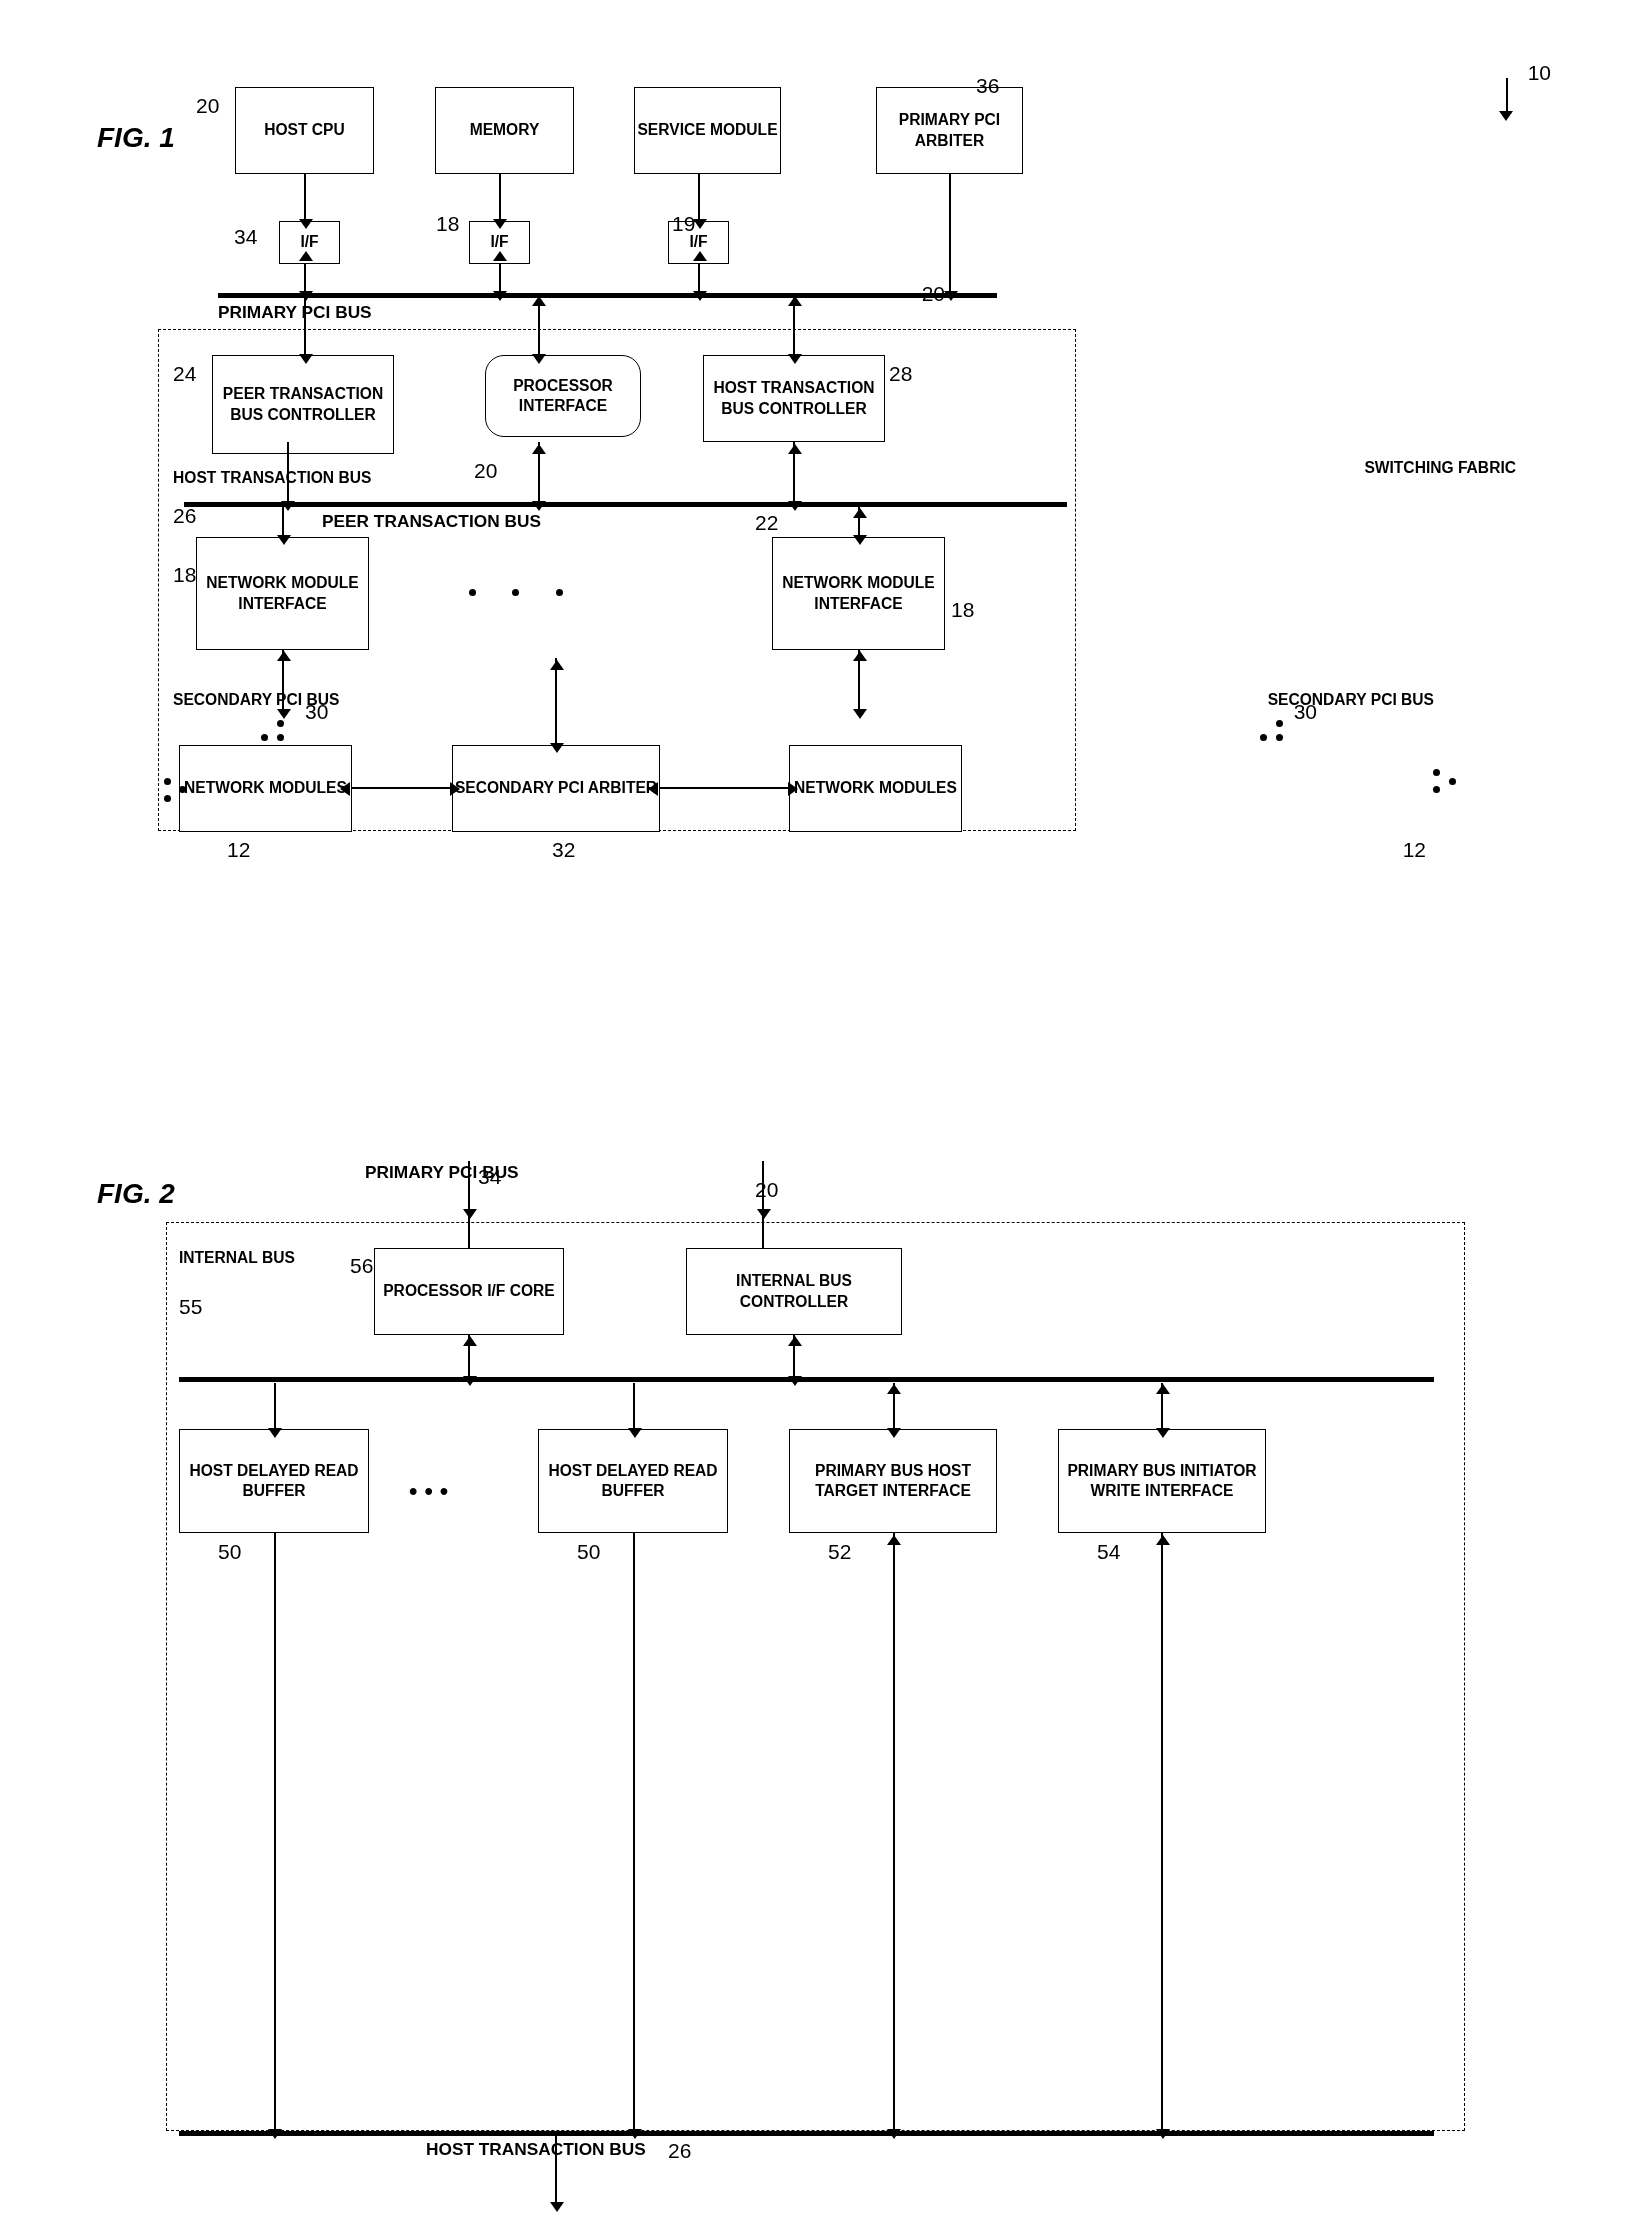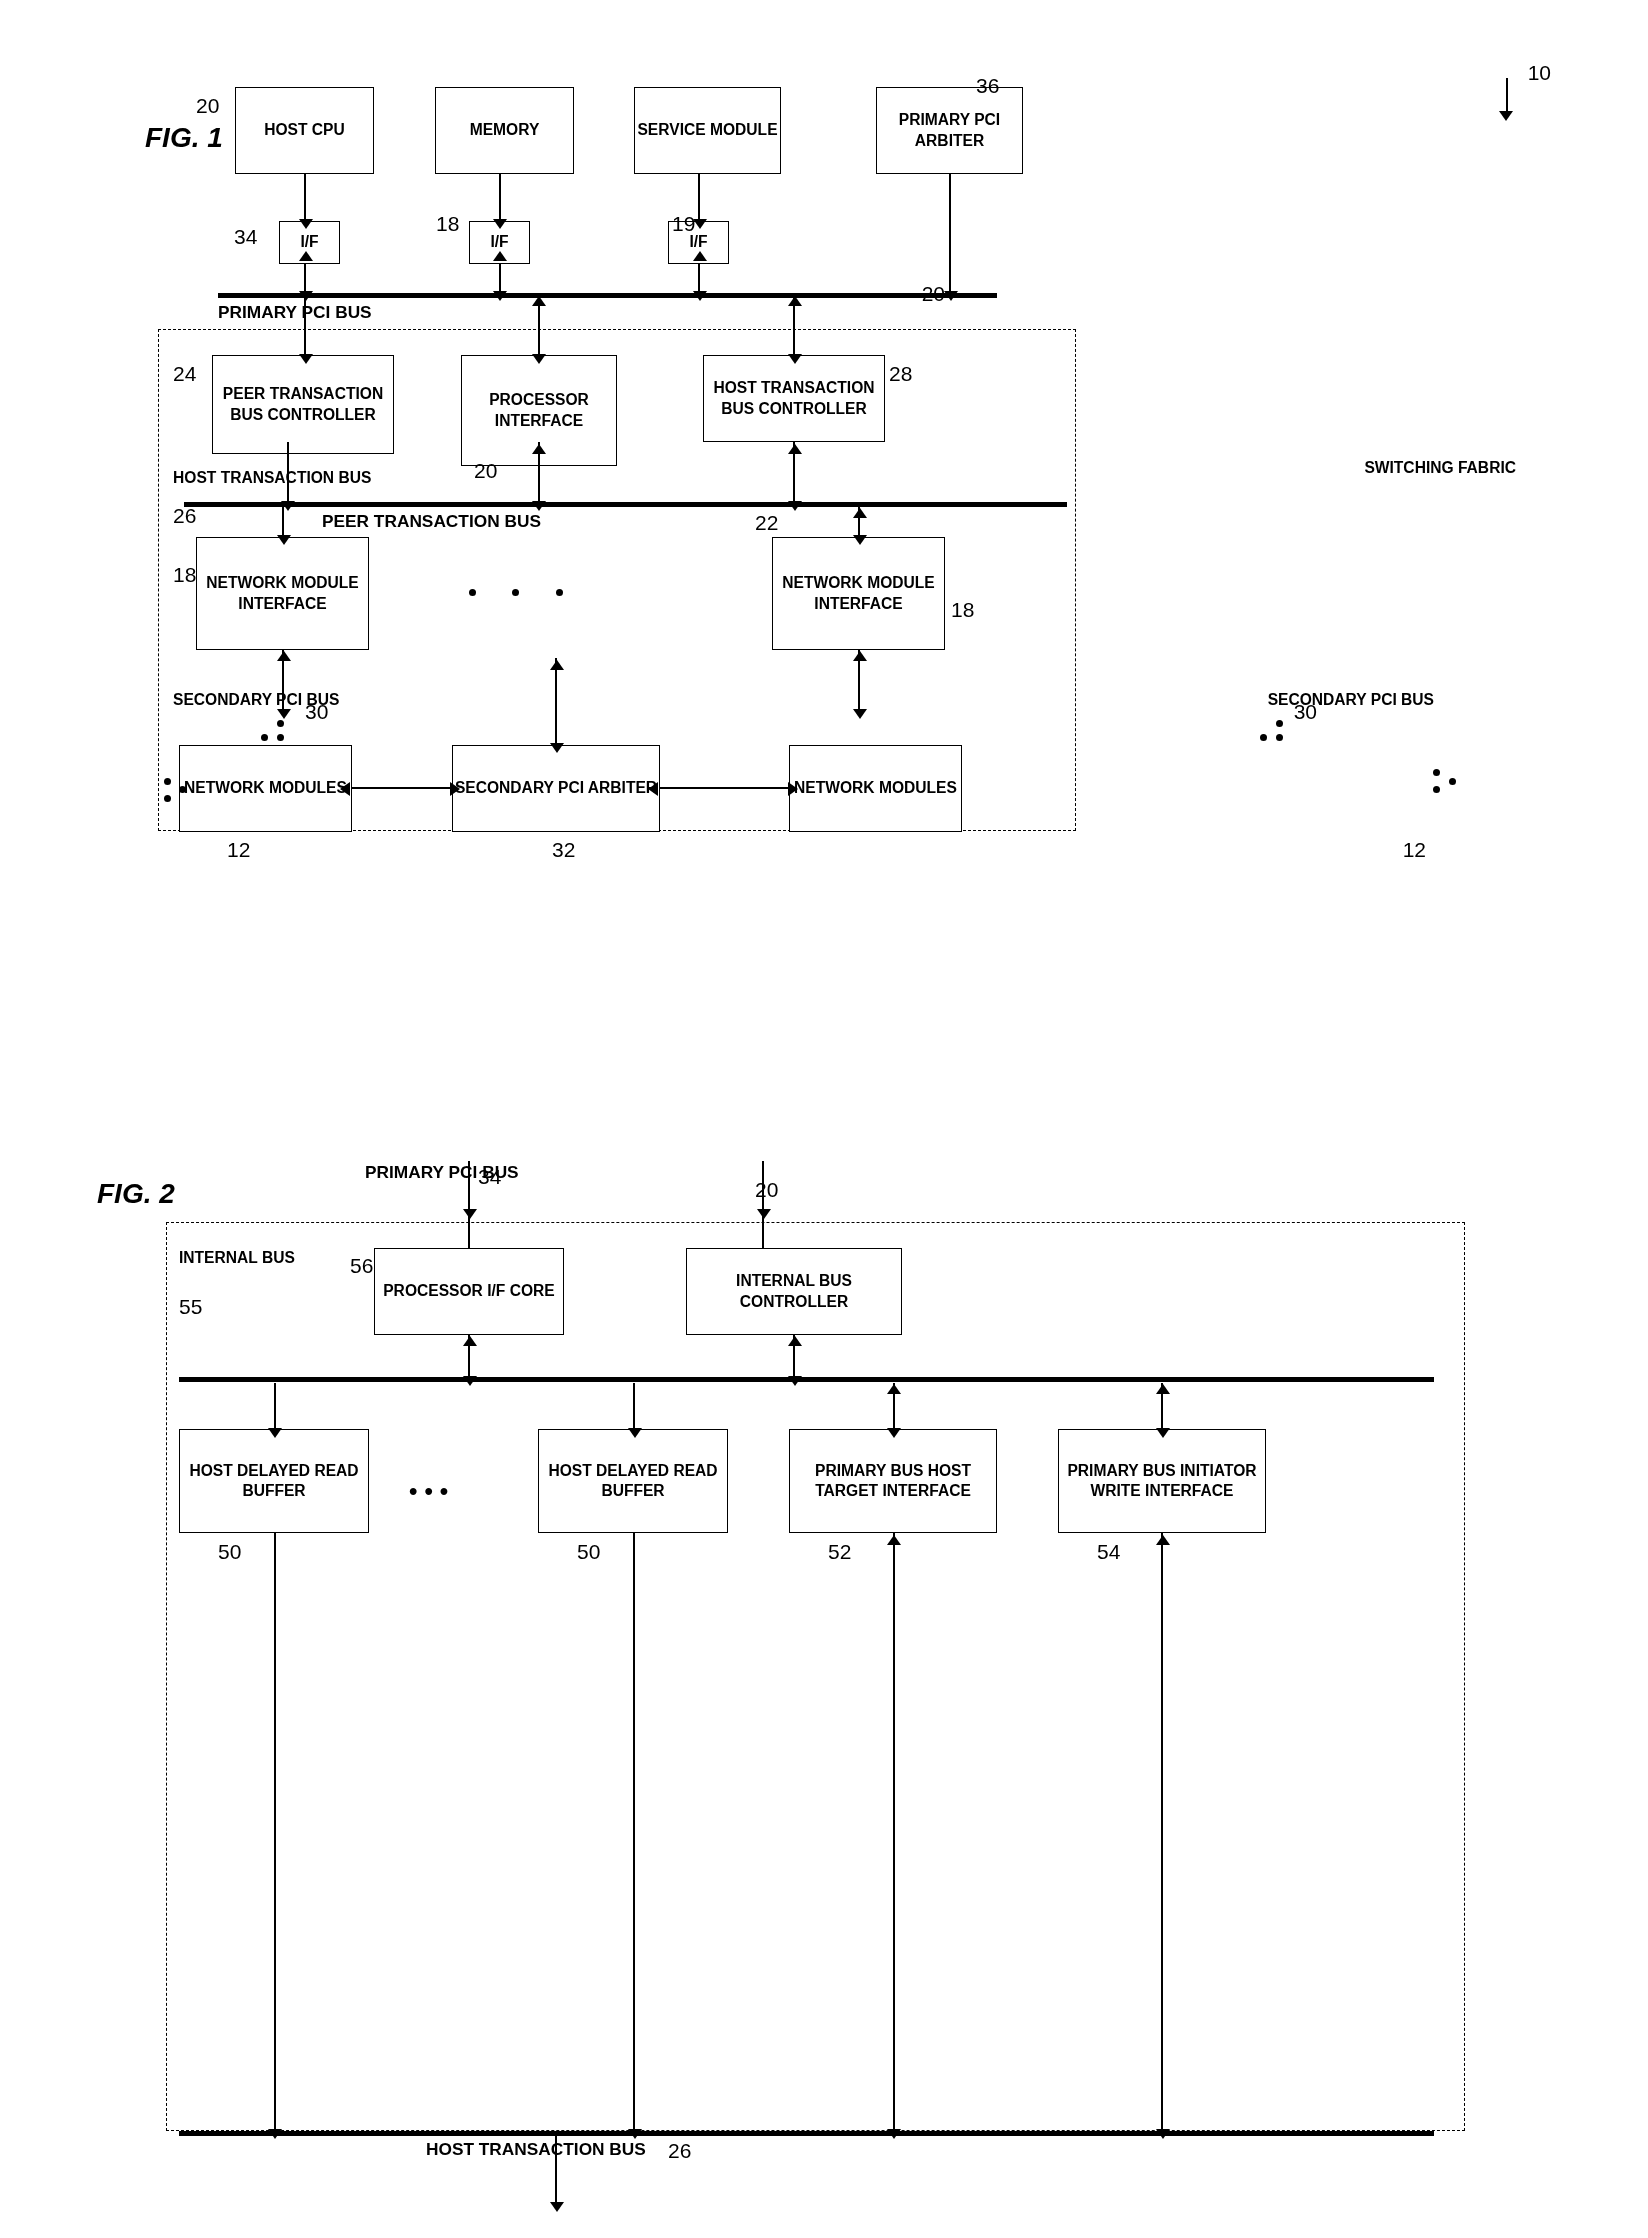--- a/index.html
+++ b/index.html
@@ -134,21 +134,21 @@
       height: 1125px;
       margin: 52px auto 0;
     }
   </style>
 </head>
 <body>
 <div class="page">
 
   <div class="fig1-container">
 
-    <span class="fig-label" style="left:52px; top:87px;margin-left:48px;">FIG. 1</span>
+    <span class="fig-label" style="left:52px; top:87px;">FIG. 1</span>
 
     <span class="ref-num" style="right:52px; top:26px;">10</span>
 
     <div class="thin-line-v" style="right:95px; top:43px; height:35px;"></div>
     <div class="arrow-down" style="right:90px; top:76px;"></div>
 
     <div class="block" style="left:190px; top:52px; width:139px; height:87px;">
       <span>HOST
 CPU</span>
     </div>
@@ -216,21 +216,21 @@
     <div class="dashed-box" style="left:113px; top:294px; width:918px; height:502px;"></div>
     <span class="bus-label" style="right:87px; top:424px; font-size:15.6px;">SWITCHING
 FABRIC</span>
 
     <div class="block" style="left:151px; top:320px; width:182px; height:99px;margin-left:16px;">
       <span>PEER TRANSACTION
 BUS CONTROLLER</span>
     </div>
     <span class="ref-num" style="left:128px; top:327px;">24</span>
 
-    <div class="block" style="left:416px; top:320px; width:156px; height:111px;">
+    <div class="block" style="left:440px; top:320px; width:156px; height:82px;border-radius:19px;">
       <span>PROCESSOR
 INTERFACE</span>
     </div>
     <span class="ref-num" style="left:429px; top:424px;">20</span>
 
     <div class="block" style="left:658px; top:320px; width:182px; height:87px;">
       <span>HOST TRANSACTION
 BUS CONTROLLER</span>
     </div>
     <span class="ref-num" style="left:844px; top:327px;">28</span>

